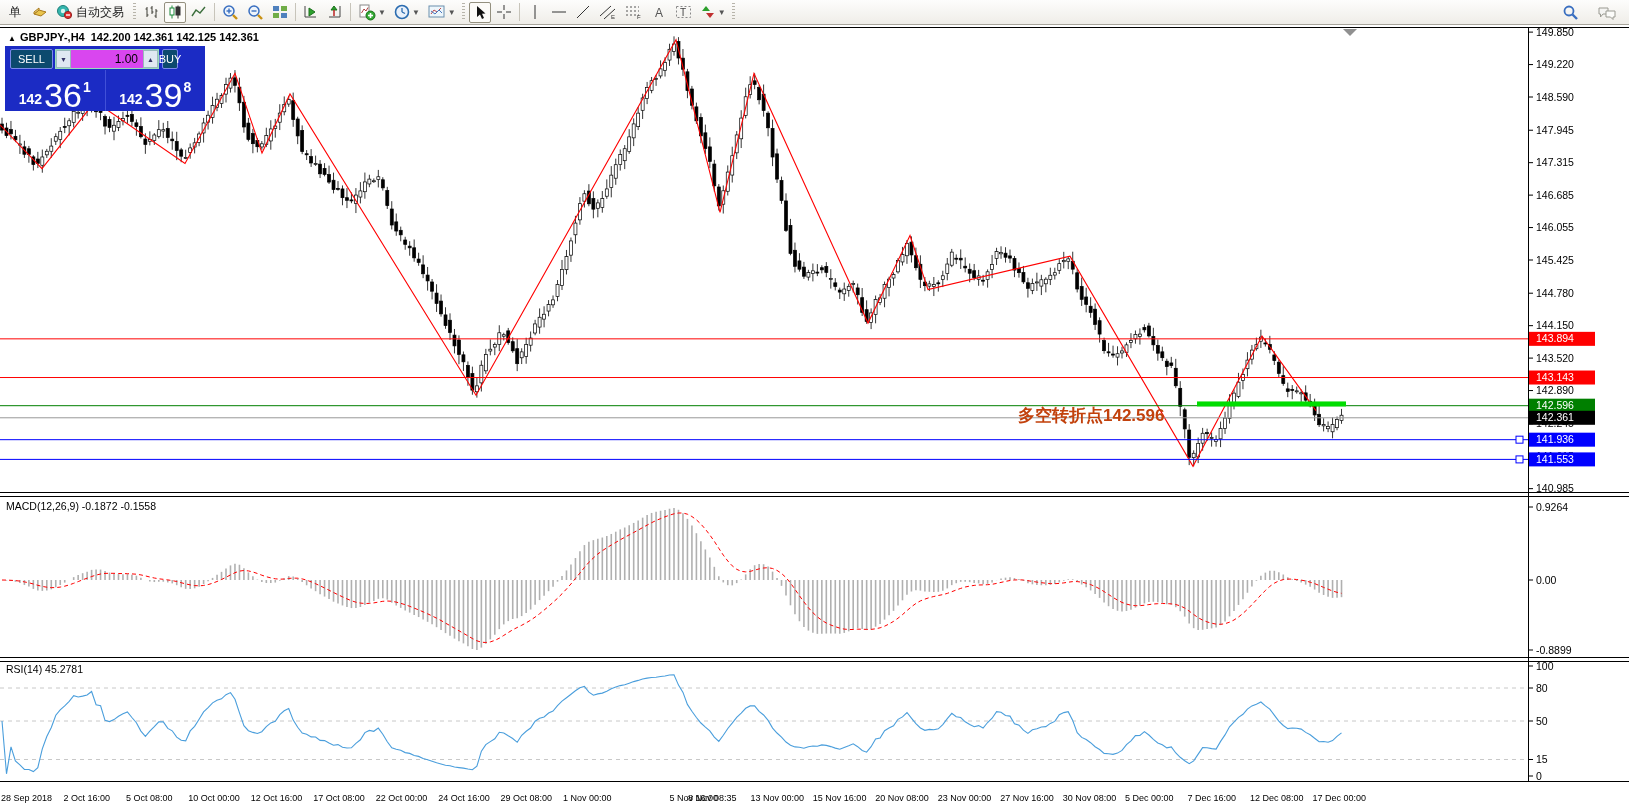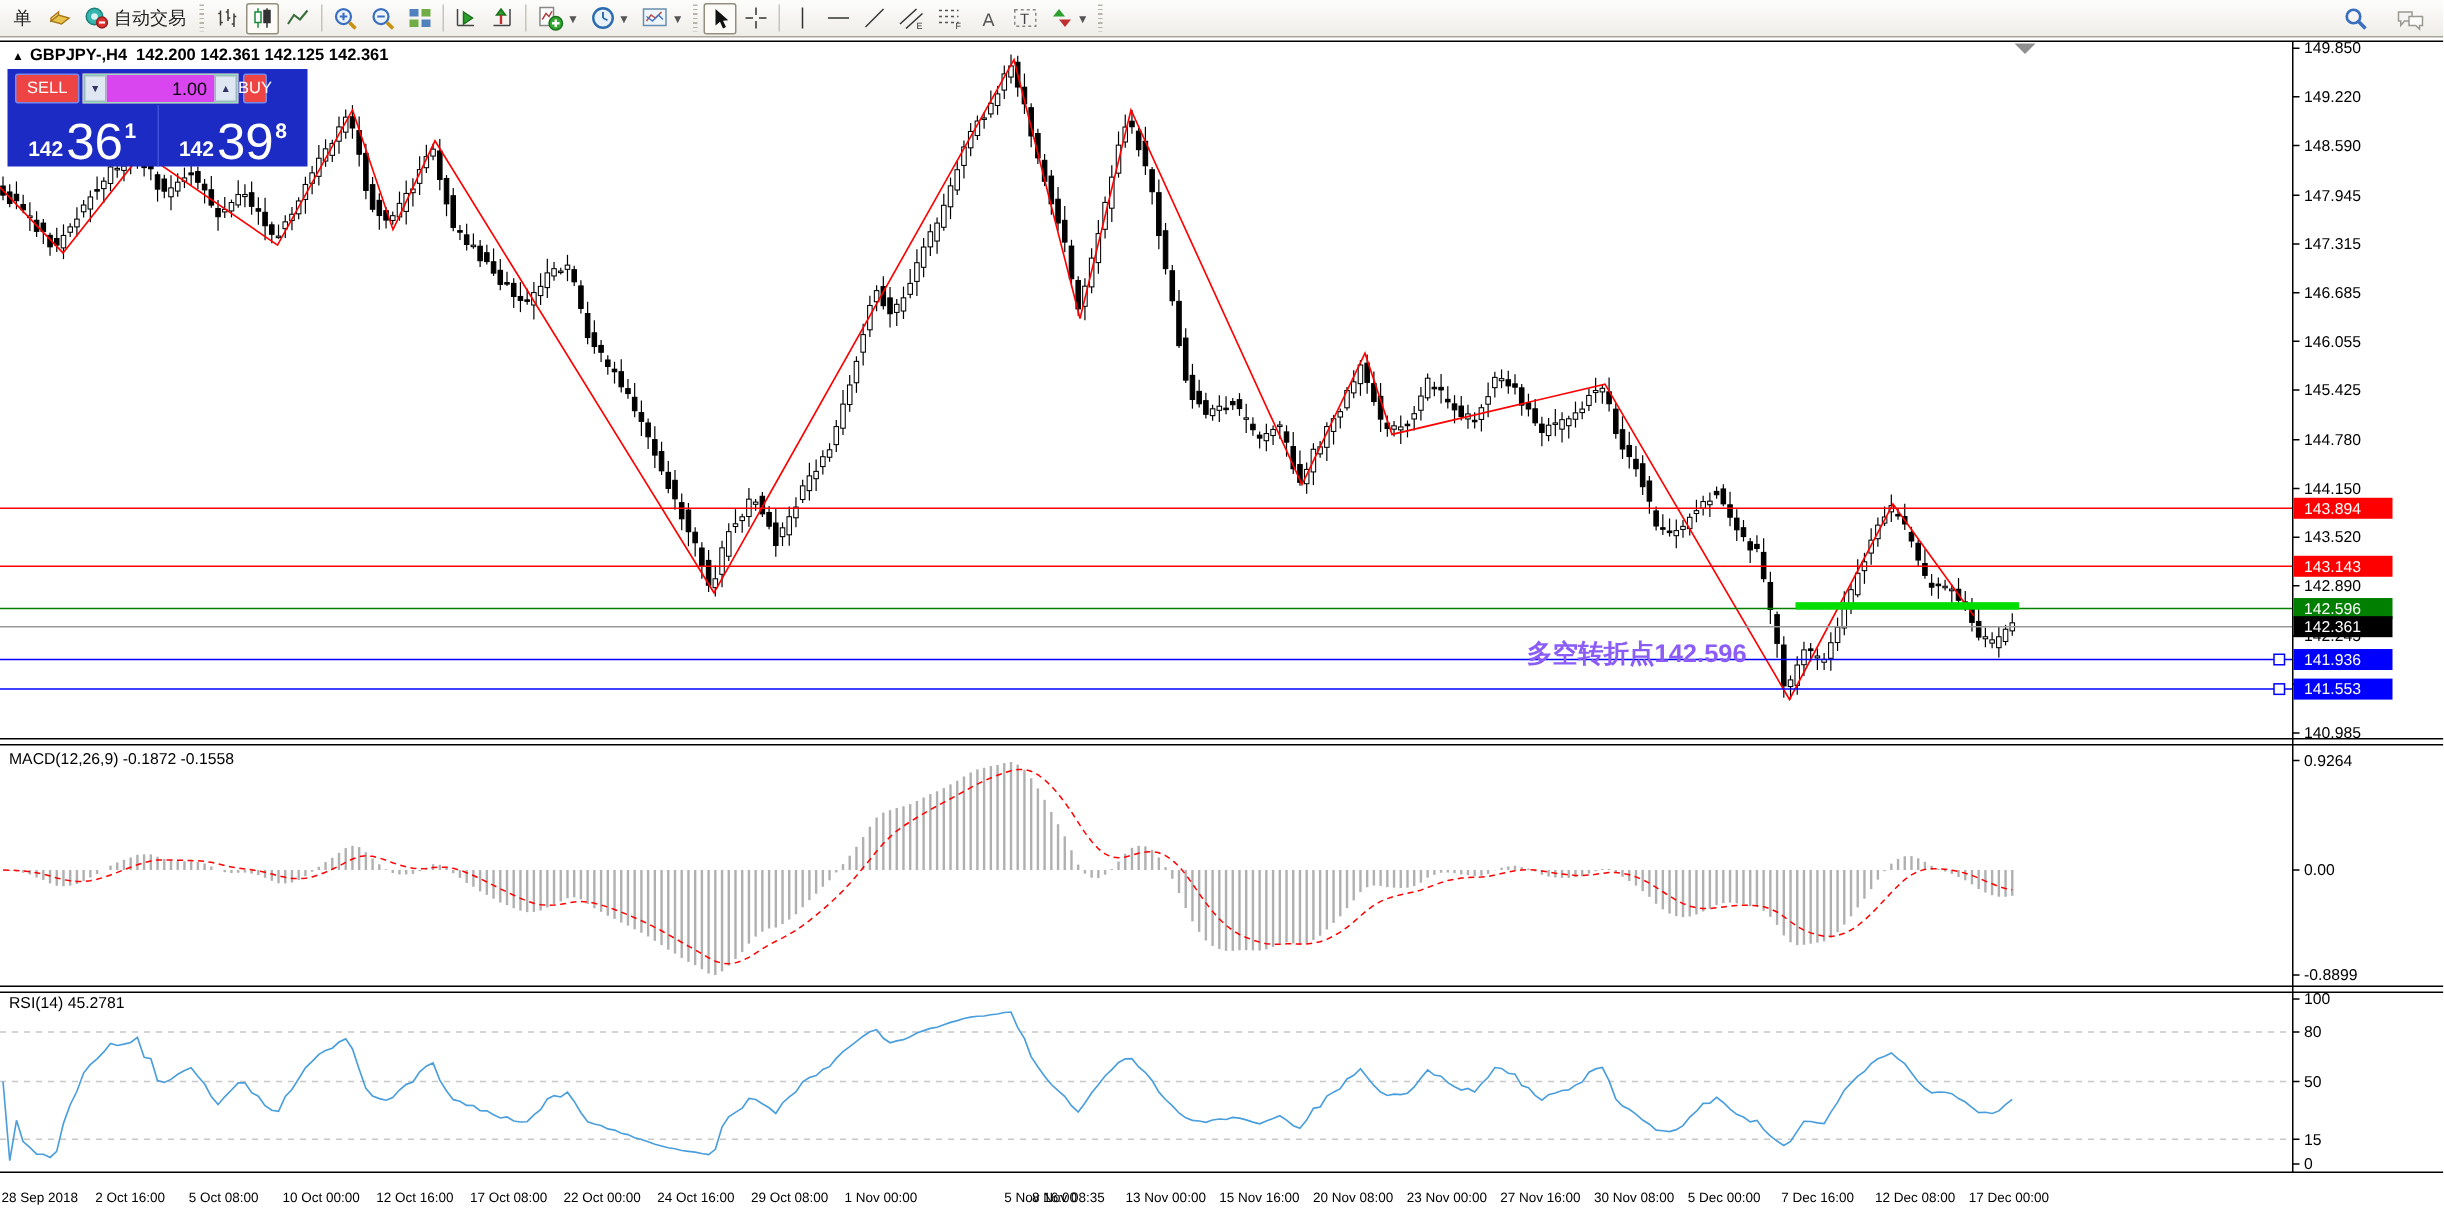--- a/index.html
+++ b/index.html
@@ -37,41 +37,41 @@
     font-size:11px; font-weight:700; color:#000; white-space:nowrap;
   }
   .chart-header .mk { font-size:8px; margin-right:4px; }
   .chart-header .ohlc { font-weight:700; margin-left:6px; }
   .trade-panel {
     position:absolute; left:5px; top:46px; width:200px; height:65px; z-index:11;
     background:#1b2bc4;
   }
   .tp-row { position:absolute; left:0; top:3px; width:100%; height:21px; }
   .tp-btn {
-    position:absolute; top:0; height:20px; background:#ef4444; border:1px solid #7a88ea;
+    position:absolute; top:0; height:20px; background:#0c4a6e; border:1px solid #7a88ea;
     color:#fff; font-size:11px; font-family:"Liberation Sans",sans-serif; border-radius:2px;
     display:flex; align-items:center; justify-content:center;
   }
   #sell-btn { left:5px; width:43px; }
   #buy-btn { left:157px; width:16px; }
   .vol-box { position:absolute; left:50px; top:0; width:104px; height:20px; background:#d946ef;
     border:1px solid #9db; display:flex; }
   .vol-spin { width:15px; height:18px; background:#dfe8f2; border:1px solid #9bb;
     font-size:7px; color:#336; display:flex; align-items:center; justify-content:center; }
   .vol-val { flex:1; font-size:12px; color:#000; text-align:right; padding:2px 5px 0 0; }
   .tp-prices { position:absolute; left:0; top:24px; width:100%; height:41px; display:flex; }
   .tp-price { flex:1; color:#fff; display:flex; align-items:flex-end; justify-content:center;
     padding-bottom:0; }
   .tp-price.sellp { border-right:1px solid #4150d8; }
   .tp-price .sm { font-size:14px; font-weight:700; margin:0 2px 4px 0; }
   .tp-price .big { font-size:34px; font-weight:400; line-height:0.95; }
   .tp-price .sup { font-size:14px; font-weight:700; margin:0 0 16px 1px; }
   .annotation {
-    position:absolute; left:1018px; top:424px; z-index:9;
-    font-size:17px; font-weight:700; color:#8b5cf6; white-space:nowrap;
+    position:absolute; left:1018px; top:404px; z-index:9;
+    font-size:17px; font-weight:700; color:#c2410c; white-space:nowrap;
     font-family:"Liberation Sans",sans-serif;
   }
   .ind-label { position:absolute; left:6px; z-index:9; font-size:10.5px; color:#000; white-space:nowrap; }
   #macd-label { top:500px; }
   #rsi-label { top:663px; }
   .time-label { position:absolute; font-size:9px; color:#000; white-space:nowrap; z-index:9; top:793px; }
   .icon-svg { display:block; }
 </style>
 </head>
 <body>

